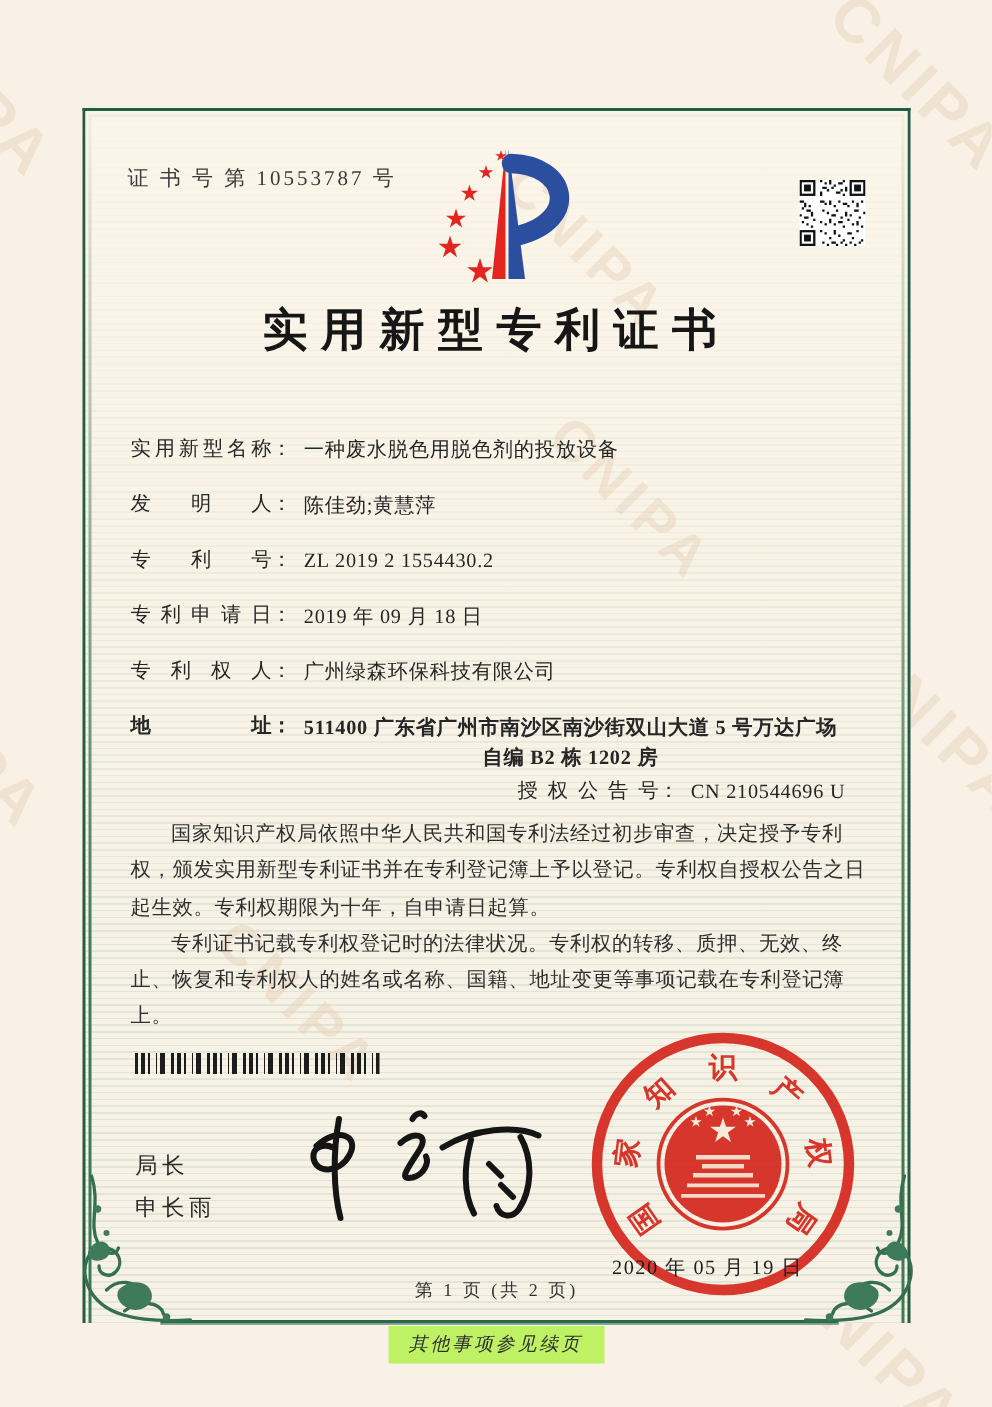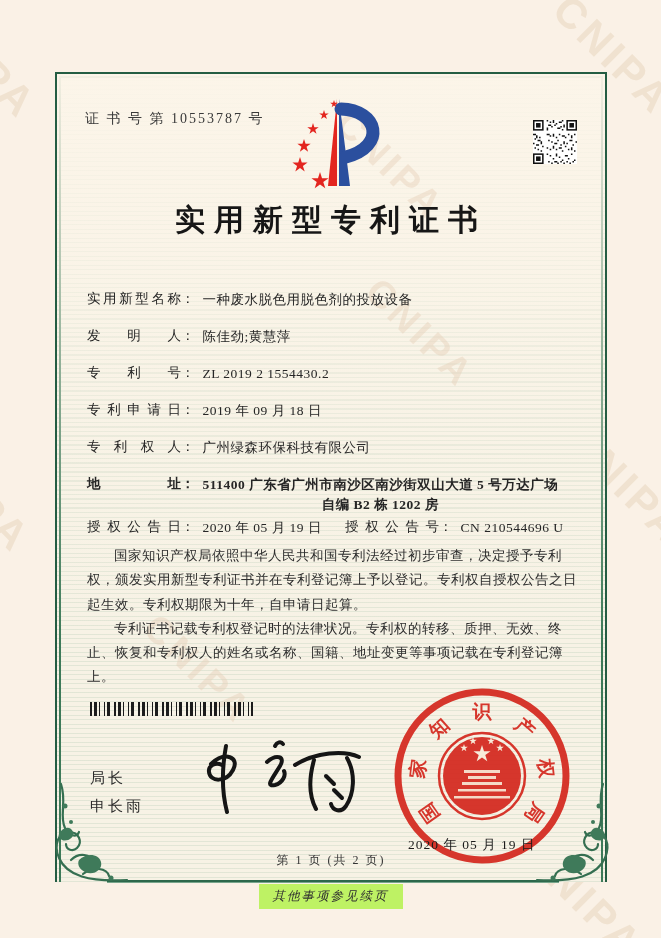--- a/index.html
+++ b/index.html
@@ -162,23 +162,20 @@
   <div class="frow" style="top:327px;">
     <span class="flabel">专利申请日</span><span class="fcolon">：</span><span class="fvalue">2019 年 09 月 18 日</span>
   </div>
   <div class="frow" style="top:364px;font-family:Liberation Serif, serif;">
     <span class="flabel">专利权人</span><span class="fcolon">：</span><span class="fvalue">广州绿森环保科技有限公司</span>
   </div>
   <div class="frow" style="top:401px;font-weight:bold;">
     <span class="flabel">地址</span><span class="fcolon">：</span><span class="fvalue"><span>511400 广东省广州市南沙区南沙街双山大道 5 号万达广场</span><br><span>自编 B2 栋 1202 房</span></span>
   </div>
   <div class="frow" style="top:444px;">
-    <span>
-      <span class="flabel">授权公告日</span><span class="fcolon">：</span><span class="fvalue">2020 年 05 月 19 日</span>
-    </span>
     <span class="fgroup2">
       <span class="flabel">授权公告号</span><span class="fcolon">：</span><span class="fvalue">CN 210544696 U</span>
     </span>
   </div>
 
   <div class="bodytext">
     <p>国家知识产权局依照中华人民共和国专利法经过初步审查，决定授予专利权，颁发实用新型专利证书并在专利登记簿上予以登记。专利权自授权公告之日起生效。专利权期限为十年，自申请日起算。</p>
     <p>专利证书记载专利权登记时的法律状况。专利权的转移、质押、无效、终止、恢复和专利权人的姓名或名称、国籍、地址变更等事项记载在专利登记簿上。</p>
   </div>
 

